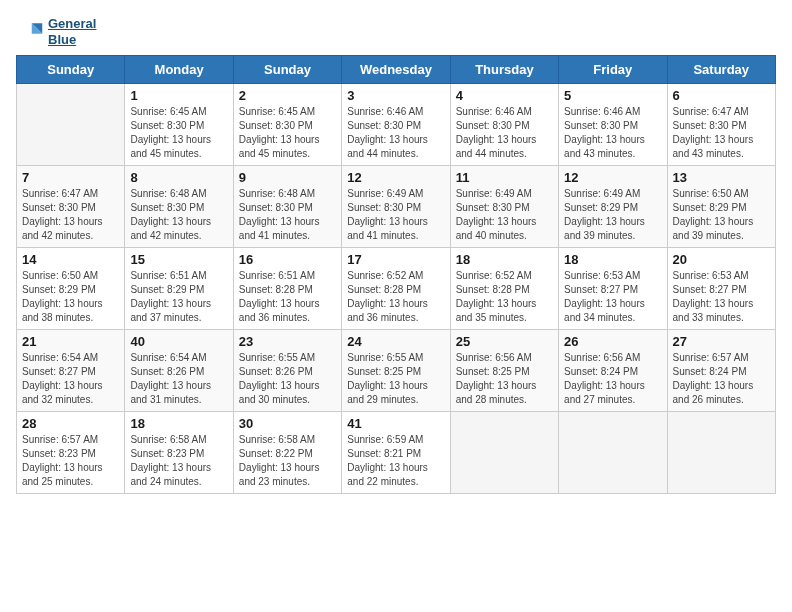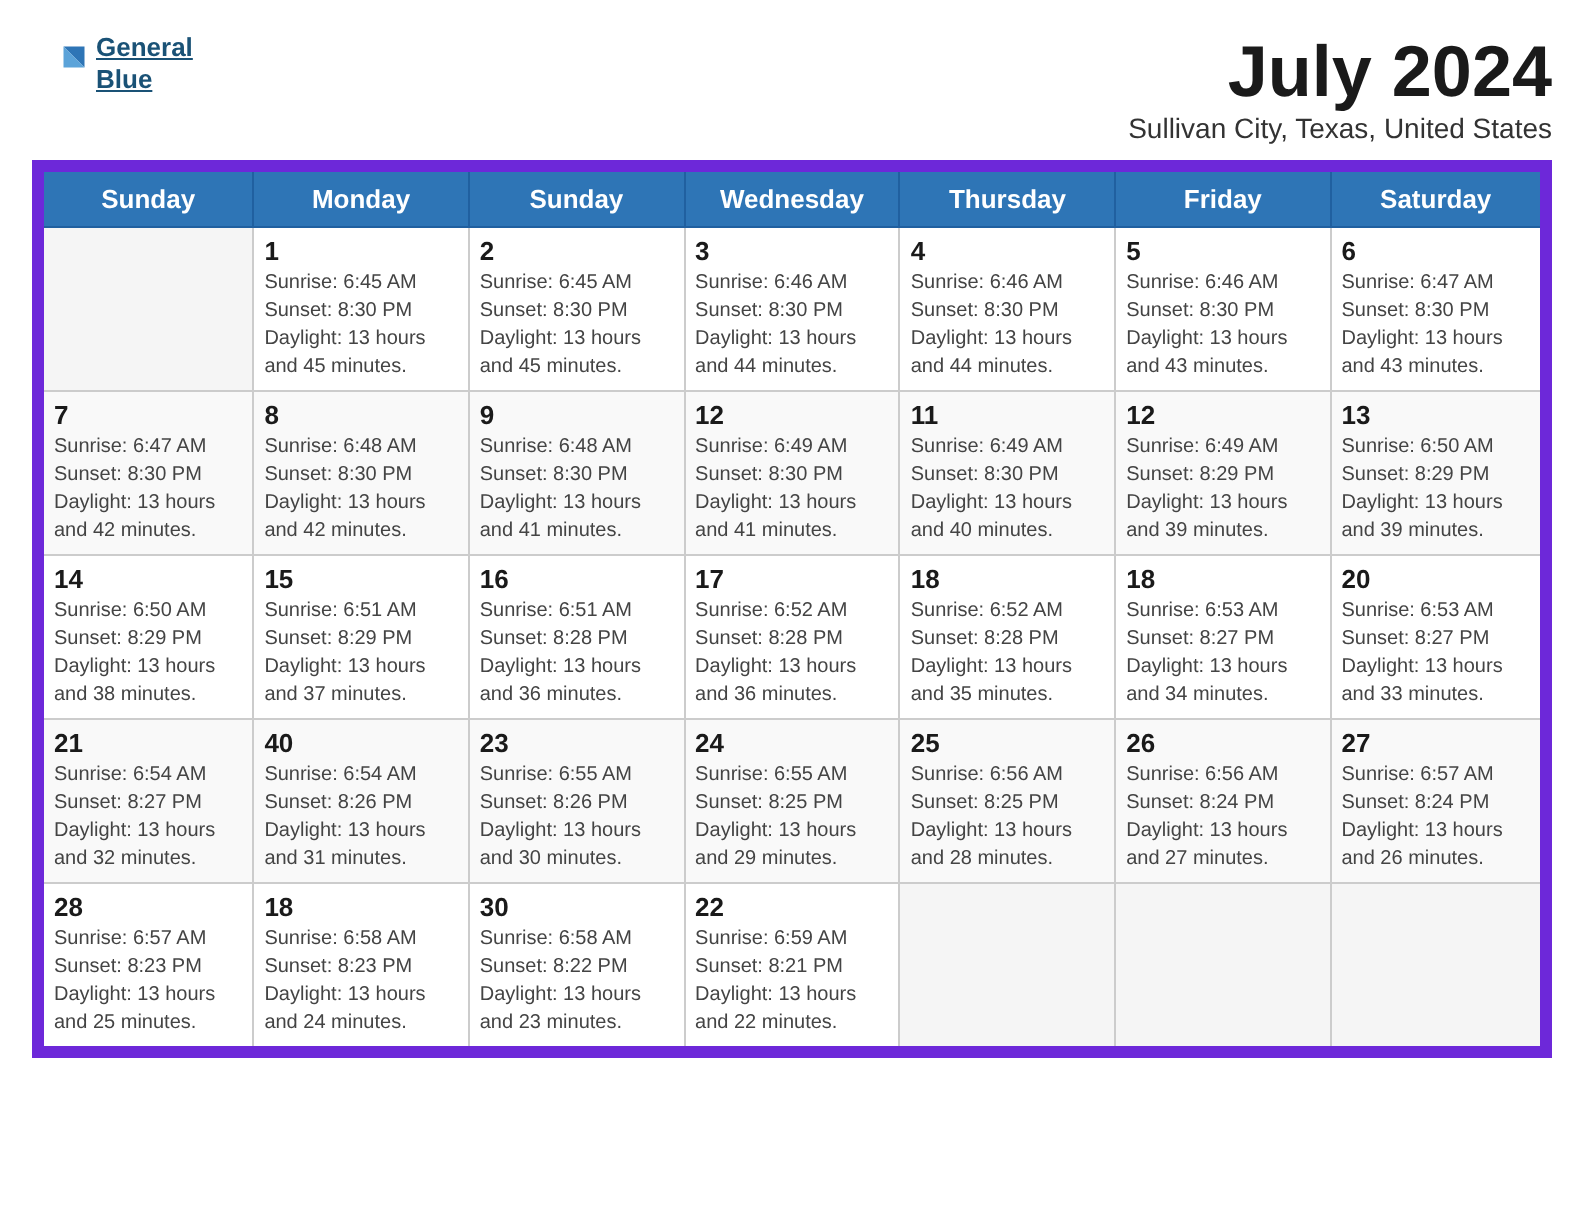--- a/index.html
+++ b/index.html
@@ -42,21 +42,21 @@
       color: #1a1a1a;
       line-height: 1.1;
     }
     .location {
       font-size: 14px;
       color: #333;
     }
     .calendar {
       width: 100%;
       border-collapse: collapse;
-      border: 6px solid #6d28d9;
+      border: 1px solid #6d28d9;
     }
     .calendar th {
       background: #2e75b6;
       color: #fff;
       font-size: 13px;
       font-weight: bold;
       padding: 6px 4px;
       text-align: center;
       border: 1px solid #2060a0;
     }
@@ -97,24 +97,20 @@
     <svg class="logo-icon" viewBox="0 0 32 32">
       <rect x="0" y="0" width="32" height="32" fill="white"></rect>
       <polygon points="18,6 30,6 30,18" fill="#2e75b6"></polygon>
       <polygon points="18,6 30,18 18,18" fill="#5ba3d9"></polygon>
     </svg>
     <div class="logo-text">
       <span>General</span>
       <span>Blue</span>
     </div>
   </div>
-  <div class="title-block">
-    <div class="month-title">July 2024</div>
-    <div class="location">Sullivan City, Texas, United States</div>
-  </div>
 </div>
 
 <table class="calendar">
   <thead>
     <tr id="days-header">
         <th>Sunday</th>
         <th>Monday</th>
         <th>Sunday</th>
         <th>Wednesday</th>
         <th>Thursday</th>
@@ -247,21 +243,21 @@
         </td>
         <td>
           <span class="day-number">18</span>
           <div class="day-info">Sunrise: 6:58 AM<br>Sunset: 8:23 PM<br>Daylight: 13 hours<br>and 24 minutes.</div>
         </td>
         <td>
           <span class="day-number">30</span>
           <div class="day-info">Sunrise: 6:58 AM<br>Sunset: 8:22 PM<br>Daylight: 13 hours<br>and 23 minutes.</div>
         </td>
         <td>
-          <span class="day-number">22</span>
+          <span class="day-number">41</span>
           <div class="day-info">Sunrise: 6:59 AM<br>Sunset: 8:21 PM<br>Daylight: 13 hours<br>and 22 minutes.</div>
         </td>
         <td class="empty-cell"></td>
         <td class="empty-cell"></td>
         <td class="empty-cell"></td>
       </tr>
     </tbody>
 </table>
 
 </body></html>

